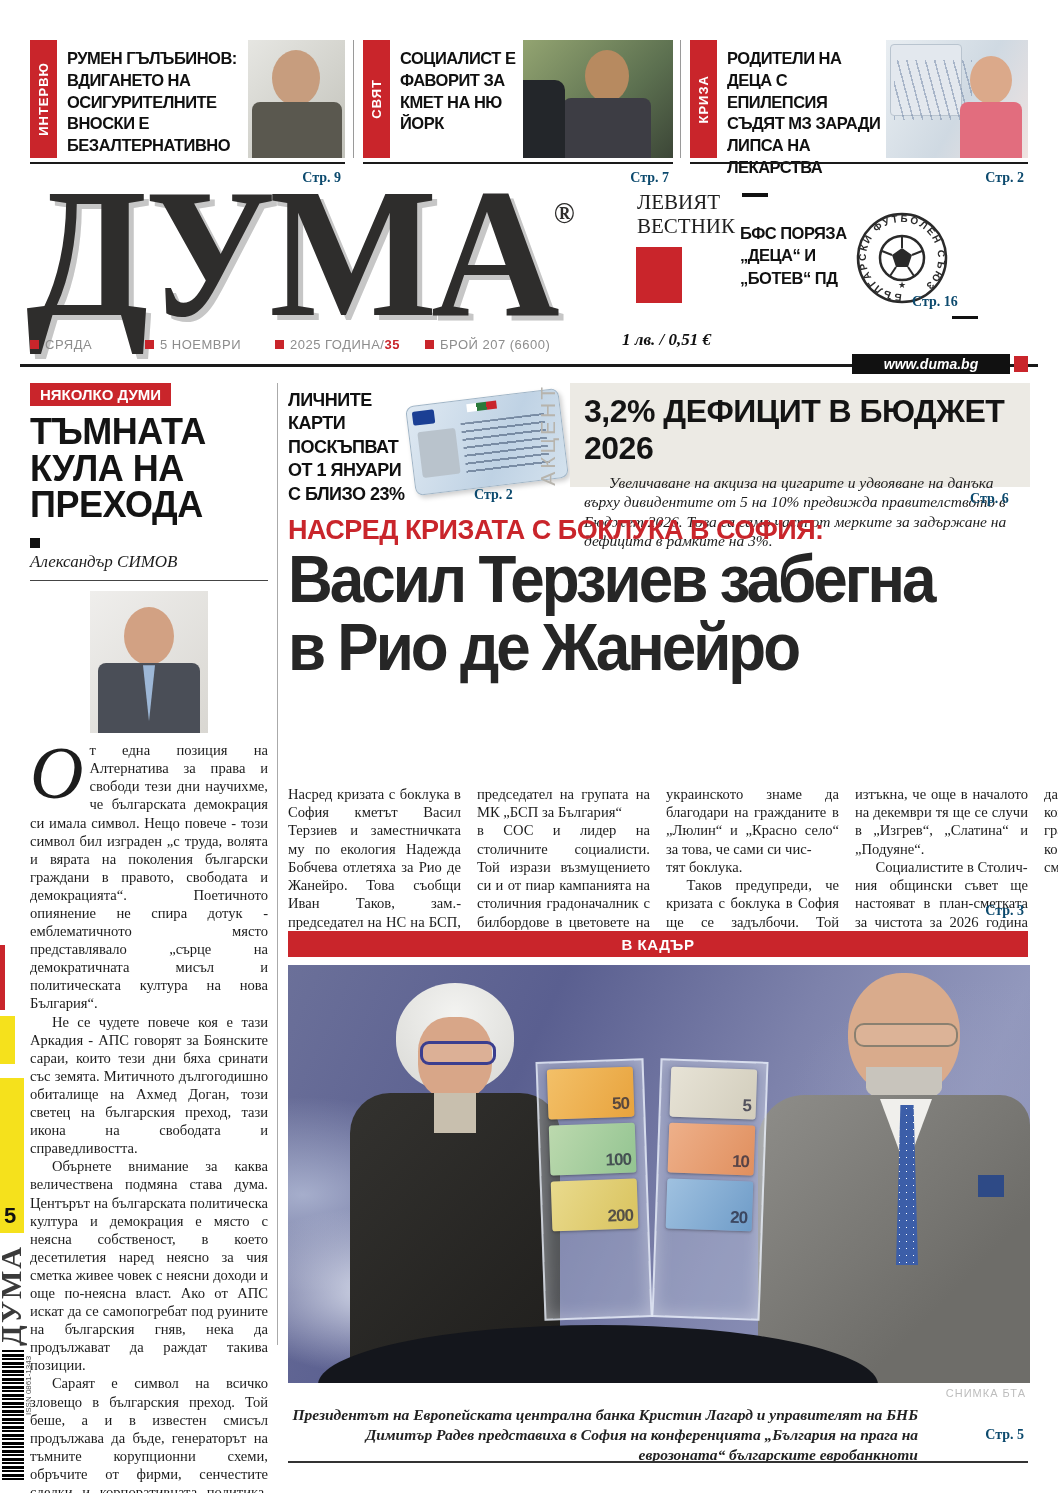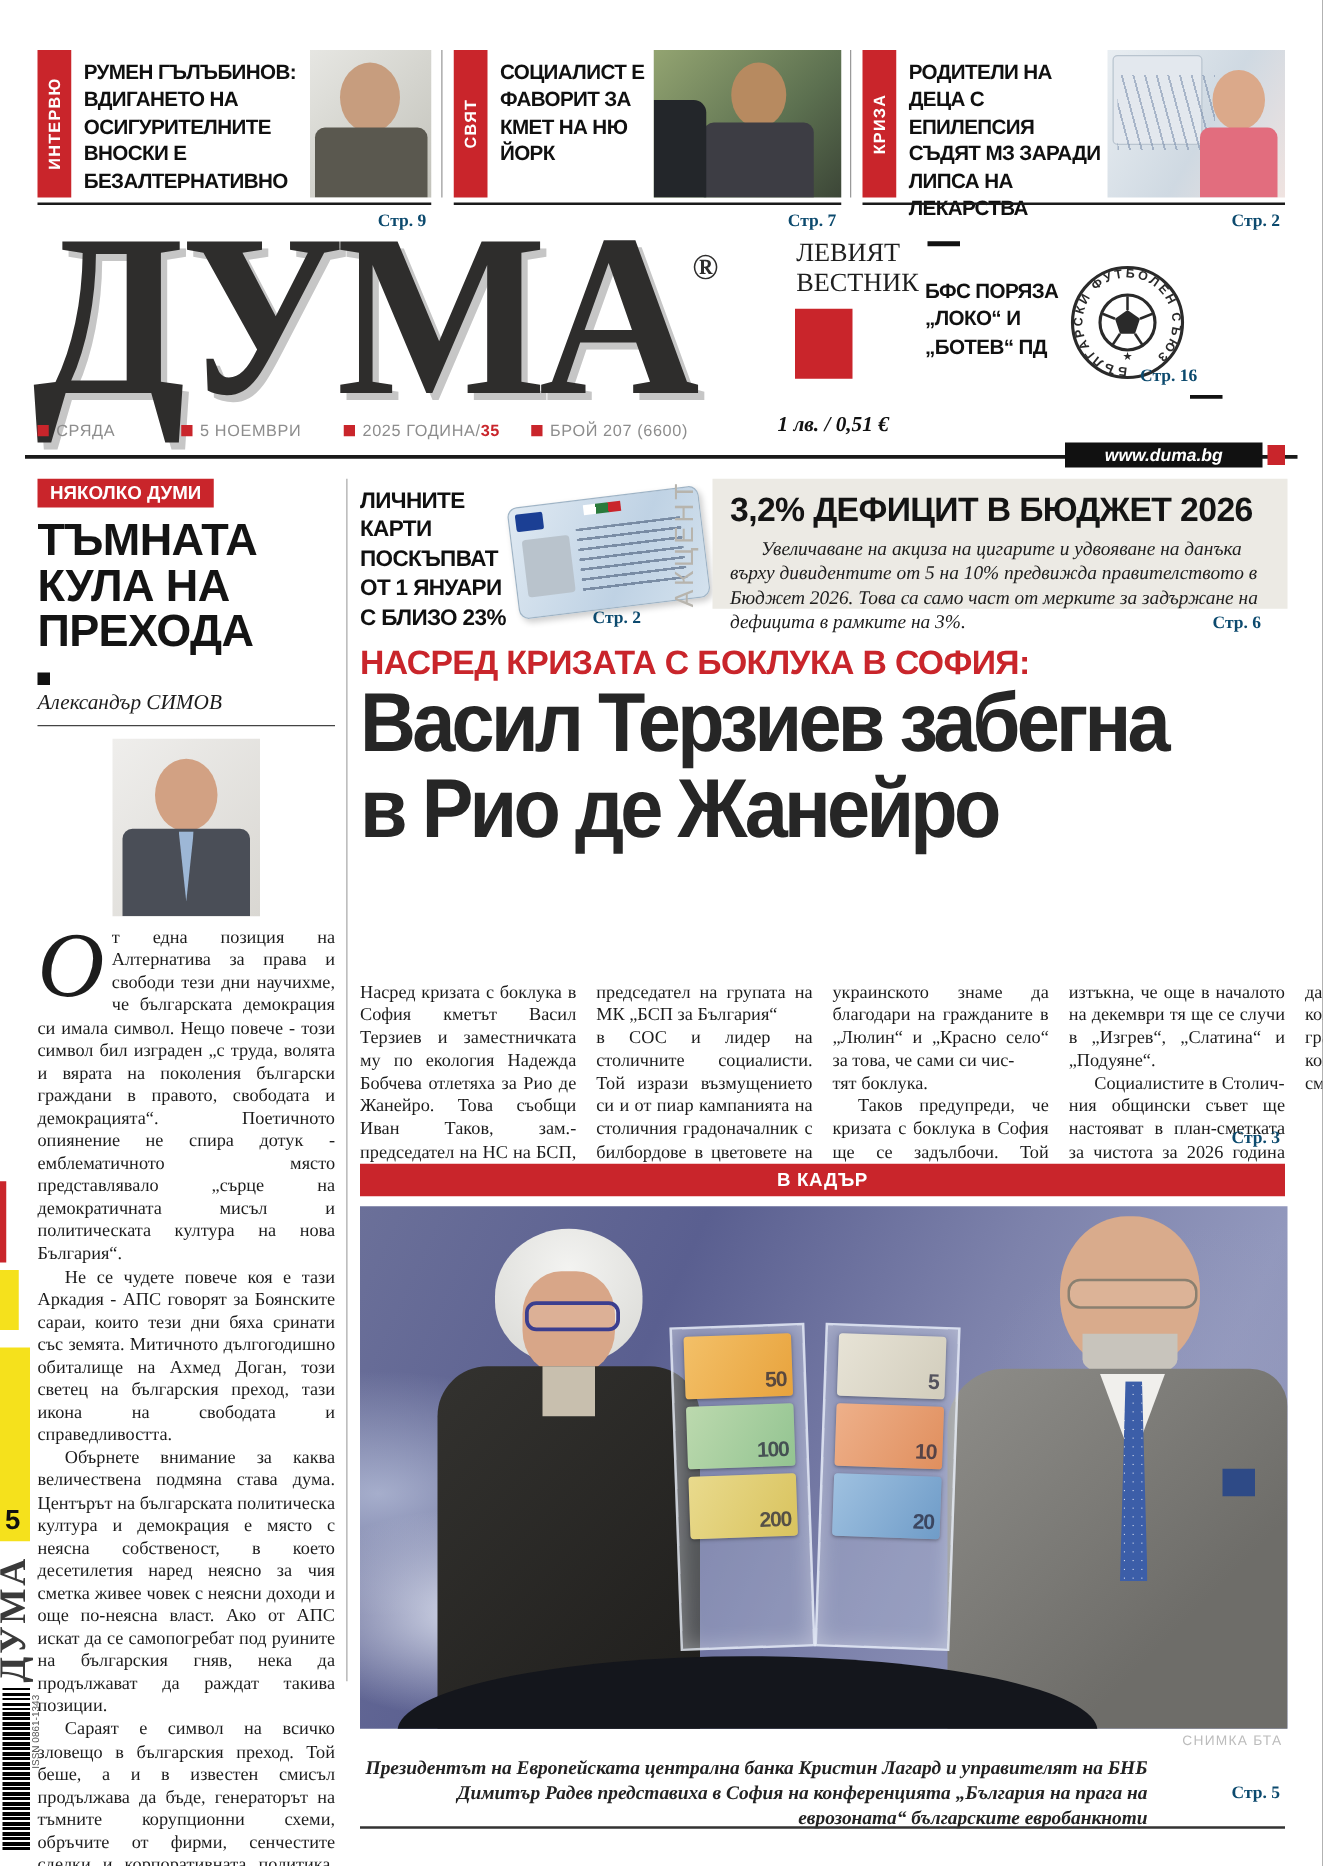--- a/index.html
+++ b/index.html
@@ -111,21 +111,21 @@
   <div id="logo"><span>ДУМА</span><sup>®</sup></div>
 
   <div class="abs serif" style="left:637px;top:190px;font-size:21px;line-height:1.15;color:#1e1e1e;">
     <div>ЛЕВИЯТ</div>
     <div>ВЕСТНИК</div>
   </div>
 
   <div class="abs" style="left:636px;top:247px;width:46px;height:56px;background:#c9252b;"></div>
 
   <div class="abs" style="left:742px;top:193px;width:26px;height:4px;background:#111;"></div>
-  <div class="abs cond" style="left:740px;top:222px;width:120px;font-size:16.5px;line-height:1.35;color:#111;">БФС ПОРЯЗА „ЛОКО“ И „БОТЕВ“ ПД</div>
+  <div class="abs cond" style="left:740px;top:222px;width:120px;font-size:16.5px;line-height:1.35;color:#111;">БФС ПОРЯЗА „ДЕЦА“ И „БОТЕВ“ ПД</div>
 
   <div class="abs" style="left:856px;top:212px;width:92px;height:92px;">
     <svg width="92" height="92" viewBox="0 0 92 92">
       <circle cx="46" cy="46" r="44" fill="#fff" stroke="#2a2a2a" stroke-width="2.5"></circle>
       <defs>
           <path id="tcirc" d="M 46,82 A 36,36 0 1 1 46.01,82"></path>
         </defs>
       <text font-family="Liberation Sans,sans-serif" font-size="10" font-weight="bold" fill="#2a2a2a" letter-spacing="2">
         <textPath href="#tcirc">БЪЛГАРСКИ ФУТБОЛЕН СЪЮЗ</textPath>
       </text>
@@ -203,21 +203,21 @@
       <div class="abs" style="left:8px;top:26px;width:38px;height:46px;background:#b9c3cc;border-radius:3px;"></div>
       <div class="abs" style="left:52px;top:22px;width:84px;height:52px;background:repeating-linear-gradient(to bottom,rgba(60,80,110,.55) 0 2px,transparent 2px 8px);"></div>
       <div class="abs" style="left:60px;top:4px;width:30px;height:8px;background:linear-gradient(to right,#fff 33%,#2a7a3b 33% 66%,#c9252b 66%);"></div>
     </div>
     <div class="abs pageref" style="left:186px;top:104px;">Стр. 2</div>
 
     <div class="abs" style="left:248px;top:0px;height:104px;display:flex;align-items:center;">
       <span style="writing-mode:vertical-rl;transform:rotate(180deg);font-family:'Liberation Sans',sans-serif;font-size:21px;letter-spacing:3px;color:#b7b4ad;">АКЦЕНТ</span>
     </div>
     <div id="akcent-box" class="abs" style="left:282px;top:0px;width:432px;height:84px;">
-      <div class="cond" style="font-size:27px;color:#141414;">3,2% ДЕФИЦИТ В БЮДЖЕТ 2026</div>
+      <div class="cond" style="font-size:32px;color:#141414;">3,2% ДЕФИЦИТ В БЮДЖЕТ 2026</div>
       <div class="serif" style="font-style:italic;font-size:15.5px;line-height:1.25;margin-top:6px;text-indent:1.6em;">Увеличаване на акциза на цигарите и удвояване на данъка върху дивидентите от 5 на 10% предвижда правителството в Бюджет 2026. Това са само част от мерките за задържане на дефицита в рамките на 3%.</div>
     </div>
     <div class="abs pageref" style="left:682px;top:108px;">Стр. 6</div>
 
     <div class="abs cond" style="left:0;top:132px;font-size:27px;color:#c9252b;letter-spacing:-0.5px;">НАСРЕД КРИЗАТА С БОКЛУКА В СОФИЯ:</div>
     <div class="abs cond" style="left:0;top:162px;font-size:62px;line-height:1.02;letter-spacing:-3px;color:#262626;transform:scaleY(1.08);transform-origin:0 0;">
       <div>Васил Терзиев забегна</div>
       <div>в Рио де Жанейро</div>
     </div>
 

